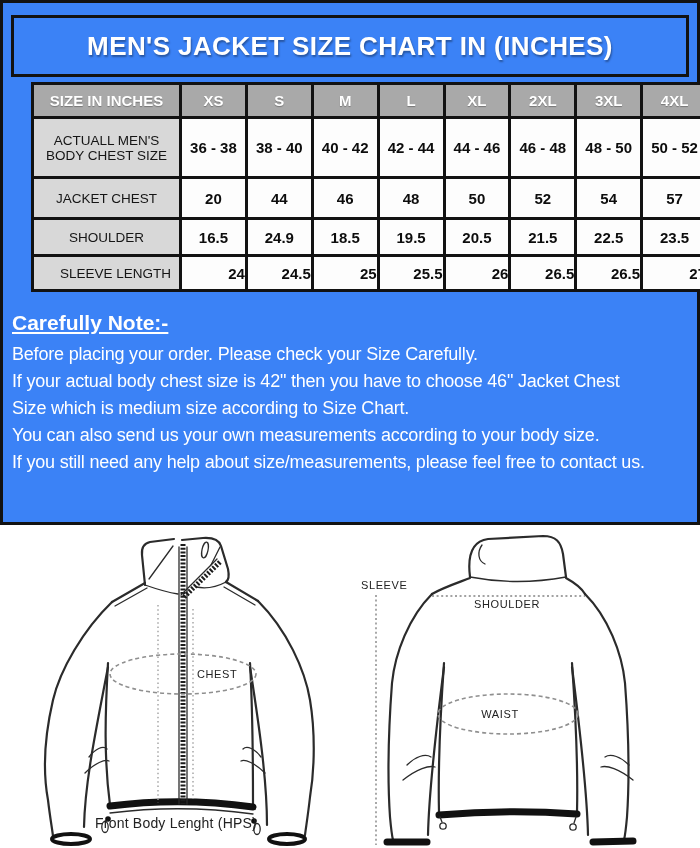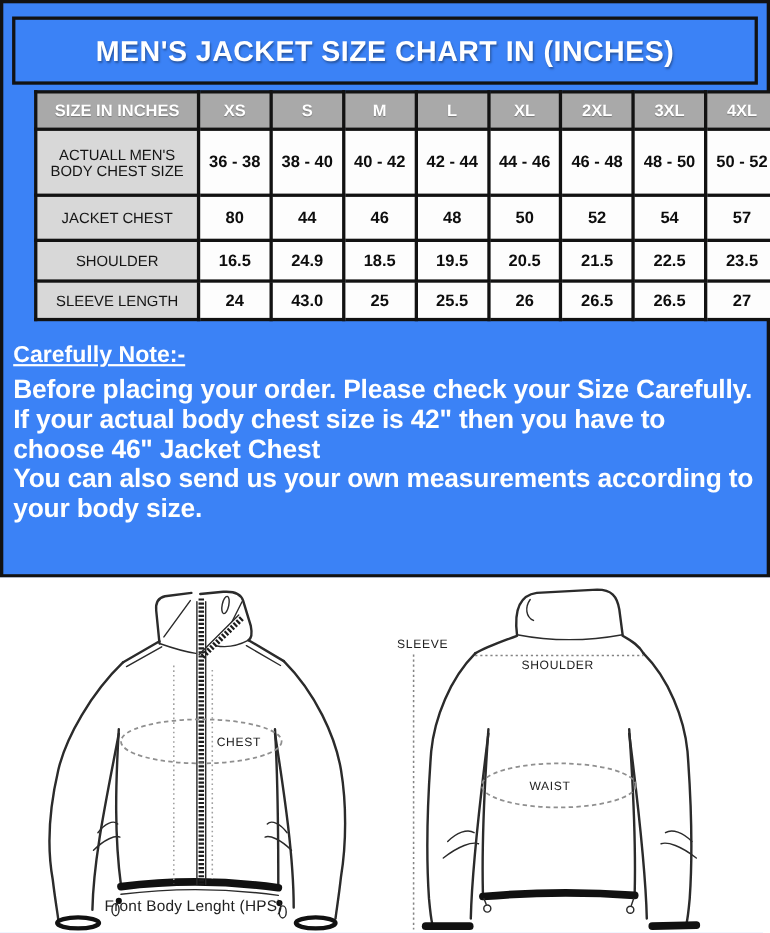--- a/index.html
+++ b/index.html
@@ -50,30 +50,30 @@
     font-size: 13.5px; font-weight: normal;
     padding: 2px 8px;
   }
   .size td.val {
     background: #fdfdfd; color: #0d0d0d;
     font-size: 15px; font-weight: bold;
   }
   tr.r-chest td   { height: 60px; }
   tr.r-jacket td  { height: 41px; }
   tr.r-shoulder td{ height: 37px; }
-  tr.r-sleeve td  { height: 35px; }
+  tr.r-sleeve td  { height: 35px; text-align: right; }
 
   .note { margin: 19px 2px 0 1px; color: #ffffff; }
   .note-heading {
     font-size: 21px; font-weight: bold;
     text-decoration: underline;
     margin-bottom: 6px;
   }
   .note-line {
-    font-size: 24px; line-height: 27px; letter-spacing: -.2px; font-weight: bold;
+    font-size: 18px; line-height: 27px; letter-spacing: -.2px;
   }
 
   
   .diagrams {
     position: relative;
     width: 700px; height: 323px;
     background: #ffffff;
   }
   .diagrams svg { position: absolute; top: 0; }
   svg.front { left: 15px; }
@@ -130,21 +130,21 @@
       <td class="val">38 - 40</td>
       <td class="val">40 - 42</td>
       <td class="val">42 - 44</td>
       <td class="val">44 - 46</td>
       <td class="val">46 - 48</td>
       <td class="val">48 - 50</td>
       <td class="val">50 - 52</td>
     </tr>
     <tr class="r-jacket">
       <td class="rowlabel">JACKET CHEST</td>
-      <td class="val">80</td>
+      <td class="val">20</td>
       <td class="val">44</td>
       <td class="val">46</td>
       <td class="val">48</td>
       <td class="val">50</td>
       <td class="val">52</td>
       <td class="val">54</td>
       <td class="val">57</td>
     </tr>
     <tr class="r-shoulder">
       <td class="rowlabel">SHOULDER</td>
@@ -153,36 +153,38 @@
       <td class="val">18.5</td>
       <td class="val">19.5</td>
       <td class="val">20.5</td>
       <td class="val">21.5</td>
       <td class="val">22.5</td>
       <td class="val">23.5</td>
     </tr>
     <tr class="r-sleeve">
       <td class="rowlabel">SLEEVE LENGTH</td>
       <td class="val">24</td>
-      <td class="val">43.0</td>
+      <td class="val">24.5</td>
       <td class="val">25</td>
       <td class="val">25.5</td>
       <td class="val">26</td>
       <td class="val">26.5</td>
       <td class="val">26.5</td>
       <td class="val">27</td>
     </tr>
   </tbody>
     </table>
 
   <div class="note">
     <div class="note-heading">Carefully Note:-</div>
     <div class="note-line">Before placing your order. Please check your Size Carefully.</div>
     <div class="note-line">If your actual body chest size is 42" then you have to choose 46" Jacket Chest</div>
+    <div class="note-line">Size which is medium size according to Size Chart.</div>
     <div class="note-line">You can also send us your own measurements according to your body size.</div>
+    <div class="note-line">If you still need any help about size/measurements, please feel free to contact us.</div>
   </div>
 </div>
 
 <div class="diagrams">
 
   <svg class="front" width="320" height="323" viewBox="0 0 320 323">
 
     <path class="ln" d="M130,60 L127,30 Q126,19 135,17 L159,14"></path>
     <path class="ln-thin" d="M134,54 L158,21"></path>
     <path class="ln" d="M167,15 L188,13 Q203,12 206,21 L213,44 Q215,54 211,57"></path>

